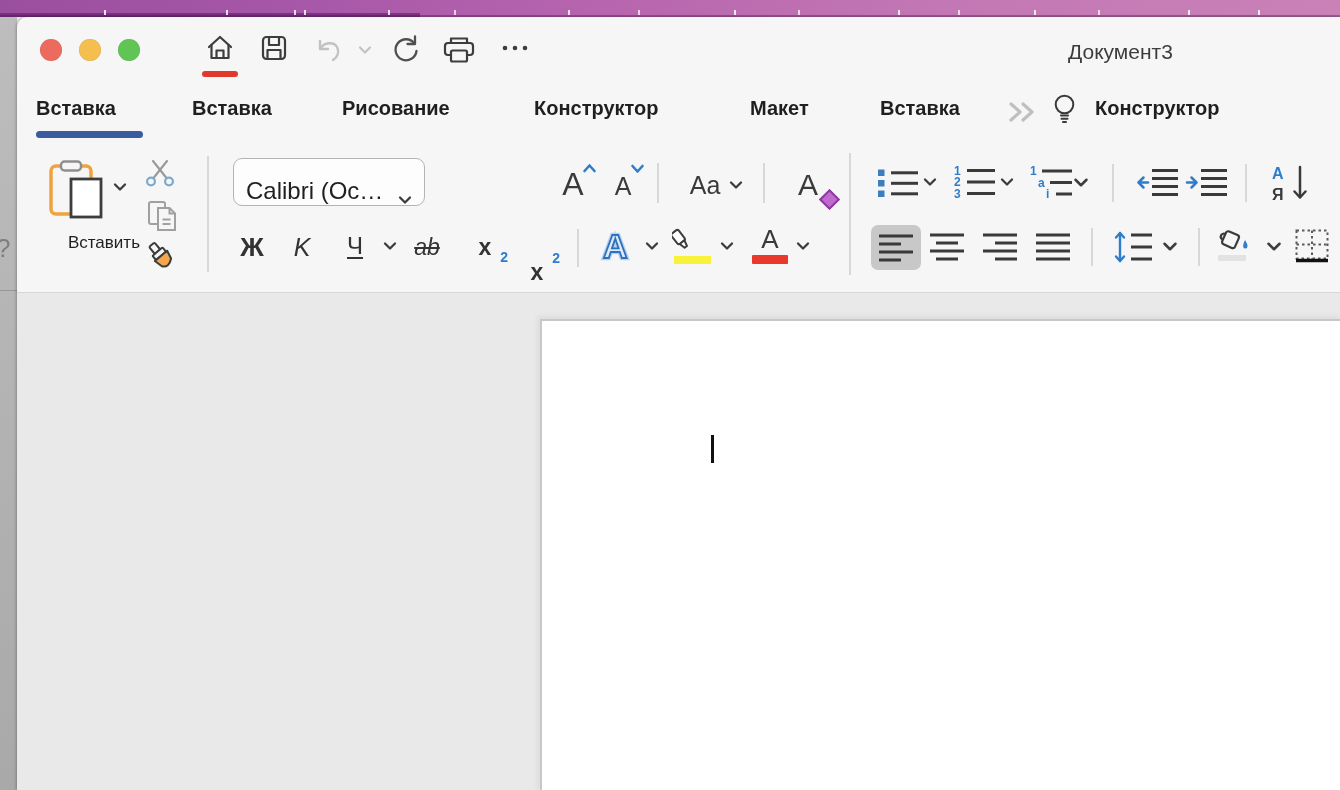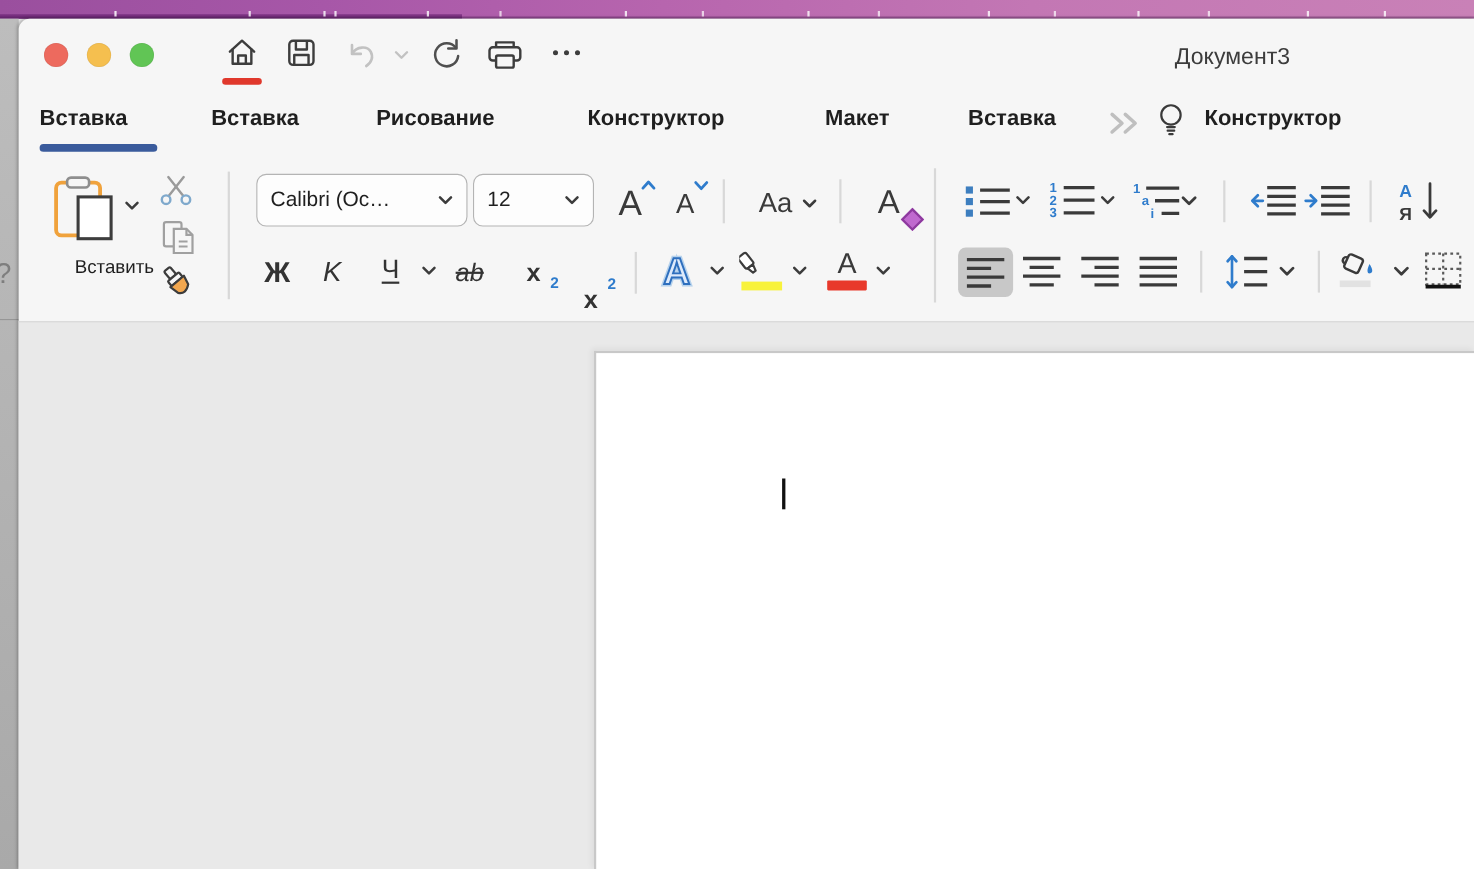--- a/index.html
+++ b/index.html
@@ -26,21 +26,21 @@
           box-shadow:-1px 0 3px rgba(0,0,0,.25);}
   .light{width:22px;height:22px;border-radius:50%;box-shadow:inset 0 0 1px rgba(0,0,0,.25);}
   .title{font-size:21px;color:#3c3c3c;font-weight:500;}
   .qat svg{display:block;}
   .tab{font-size:20px;font-weight:600;color:#1f1f1f;white-space:nowrap;}
   .tab.active{font-weight:700;}
   .tab-underline{height:7px;border-radius:3.5px;background:#3a5b9c;}
   
   .vdiv{width:1.5px;background:#d8d8d8;}
   .combo{box-sizing:border-box;border:1.5px solid #b4b4b4;border-radius:9px;background:#fdfdfd;
-         display:flex;align-items:center;padding:0 12px;font-size:19px;color:#1f1f1f;}
+         display:flex;align-items:flex-end;padding:0 12px;font-size:24px;color:#1f1f1f;}
   .combo .val{flex:1;white-space:nowrap;overflow:hidden;}
   .btn{display:flex;align-items:center;justify-content:center;color:#323232;}
   .glyphA{font-size:32px;color:#3a3a3a;line-height:1;}
   .glyphA2{font-size:25px;color:#3a3a3a;line-height:1;}
   .bold-g{font-size:26px;font-weight:800;color:#333;}
   .ital-g{font-size:25px;font-style:italic;font-weight:500;color:#333;}
   .und-g{font-size:24px;color:#333;text-decoration:underline;text-underline-offset:3px;}
   .strike-g{font-size:23px;color:#333;text-decoration:line-through;}
   .xsub,.xsup{font-size:23px;color:#333;font-weight:600;position:relative;}
   .xsub .m{position:absolute;right:-10px;bottom:-4px;font-size:14px;color:#2f7ccc;font-weight:700;}
@@ -217,26 +217,20 @@
   </div>
 
   <div class="abs vdiv" style="left:207px;top:156px;height:116px;"></div>
 
   <div class="abs combo" style="left:233px;top:158px;width:192px;height:48px;">
     <span class="val">Calibri (Ос…</span>
     <svg width="14" height="10" viewBox="0 0 14 10">
       <path d="M2 2.5 L7 7.5 L12 2.5" fill="none" stroke="#3c3c3c" stroke-width="2.3" stroke-linecap="round" stroke-linejoin="round"></path>
     </svg>
   </div>
-  <div class="abs combo" style="left:430px;top:158px;width:110px;height:48px;">
-    <span class="val">12</span>
-    <svg width="14" height="10" viewBox="0 0 14 10">
-      <path d="M2 2.5 L7 7.5 L12 2.5" fill="none" stroke="#3c3c3c" stroke-width="2.3" stroke-linecap="round" stroke-linejoin="round"></path>
-    </svg>
-  </div>
 
   <div class="abs btn" style="left:551px;top:165px;width:44px;height:38px;">
     <span class="glyphA">A</span>
     <svg class="abs" style="right:-2px;top:-2px;" width="15" height="10" viewBox="0 0 15 10">
       <path d="M2.5 8 L7.5 2.5 L12.5 8" fill="none" stroke="#2f7ccc" stroke-width="2.6" stroke-linecap="round" stroke-linejoin="round"></path>
     </svg>
   </div>
   <div class="abs btn" style="left:603px;top:170px;width:40px;height:32px;">
     <span class="glyphA2">A</span>
     <svg class="abs" style="right:-2px;top:-6px;" width="15" height="10" viewBox="0 0 15 10">

